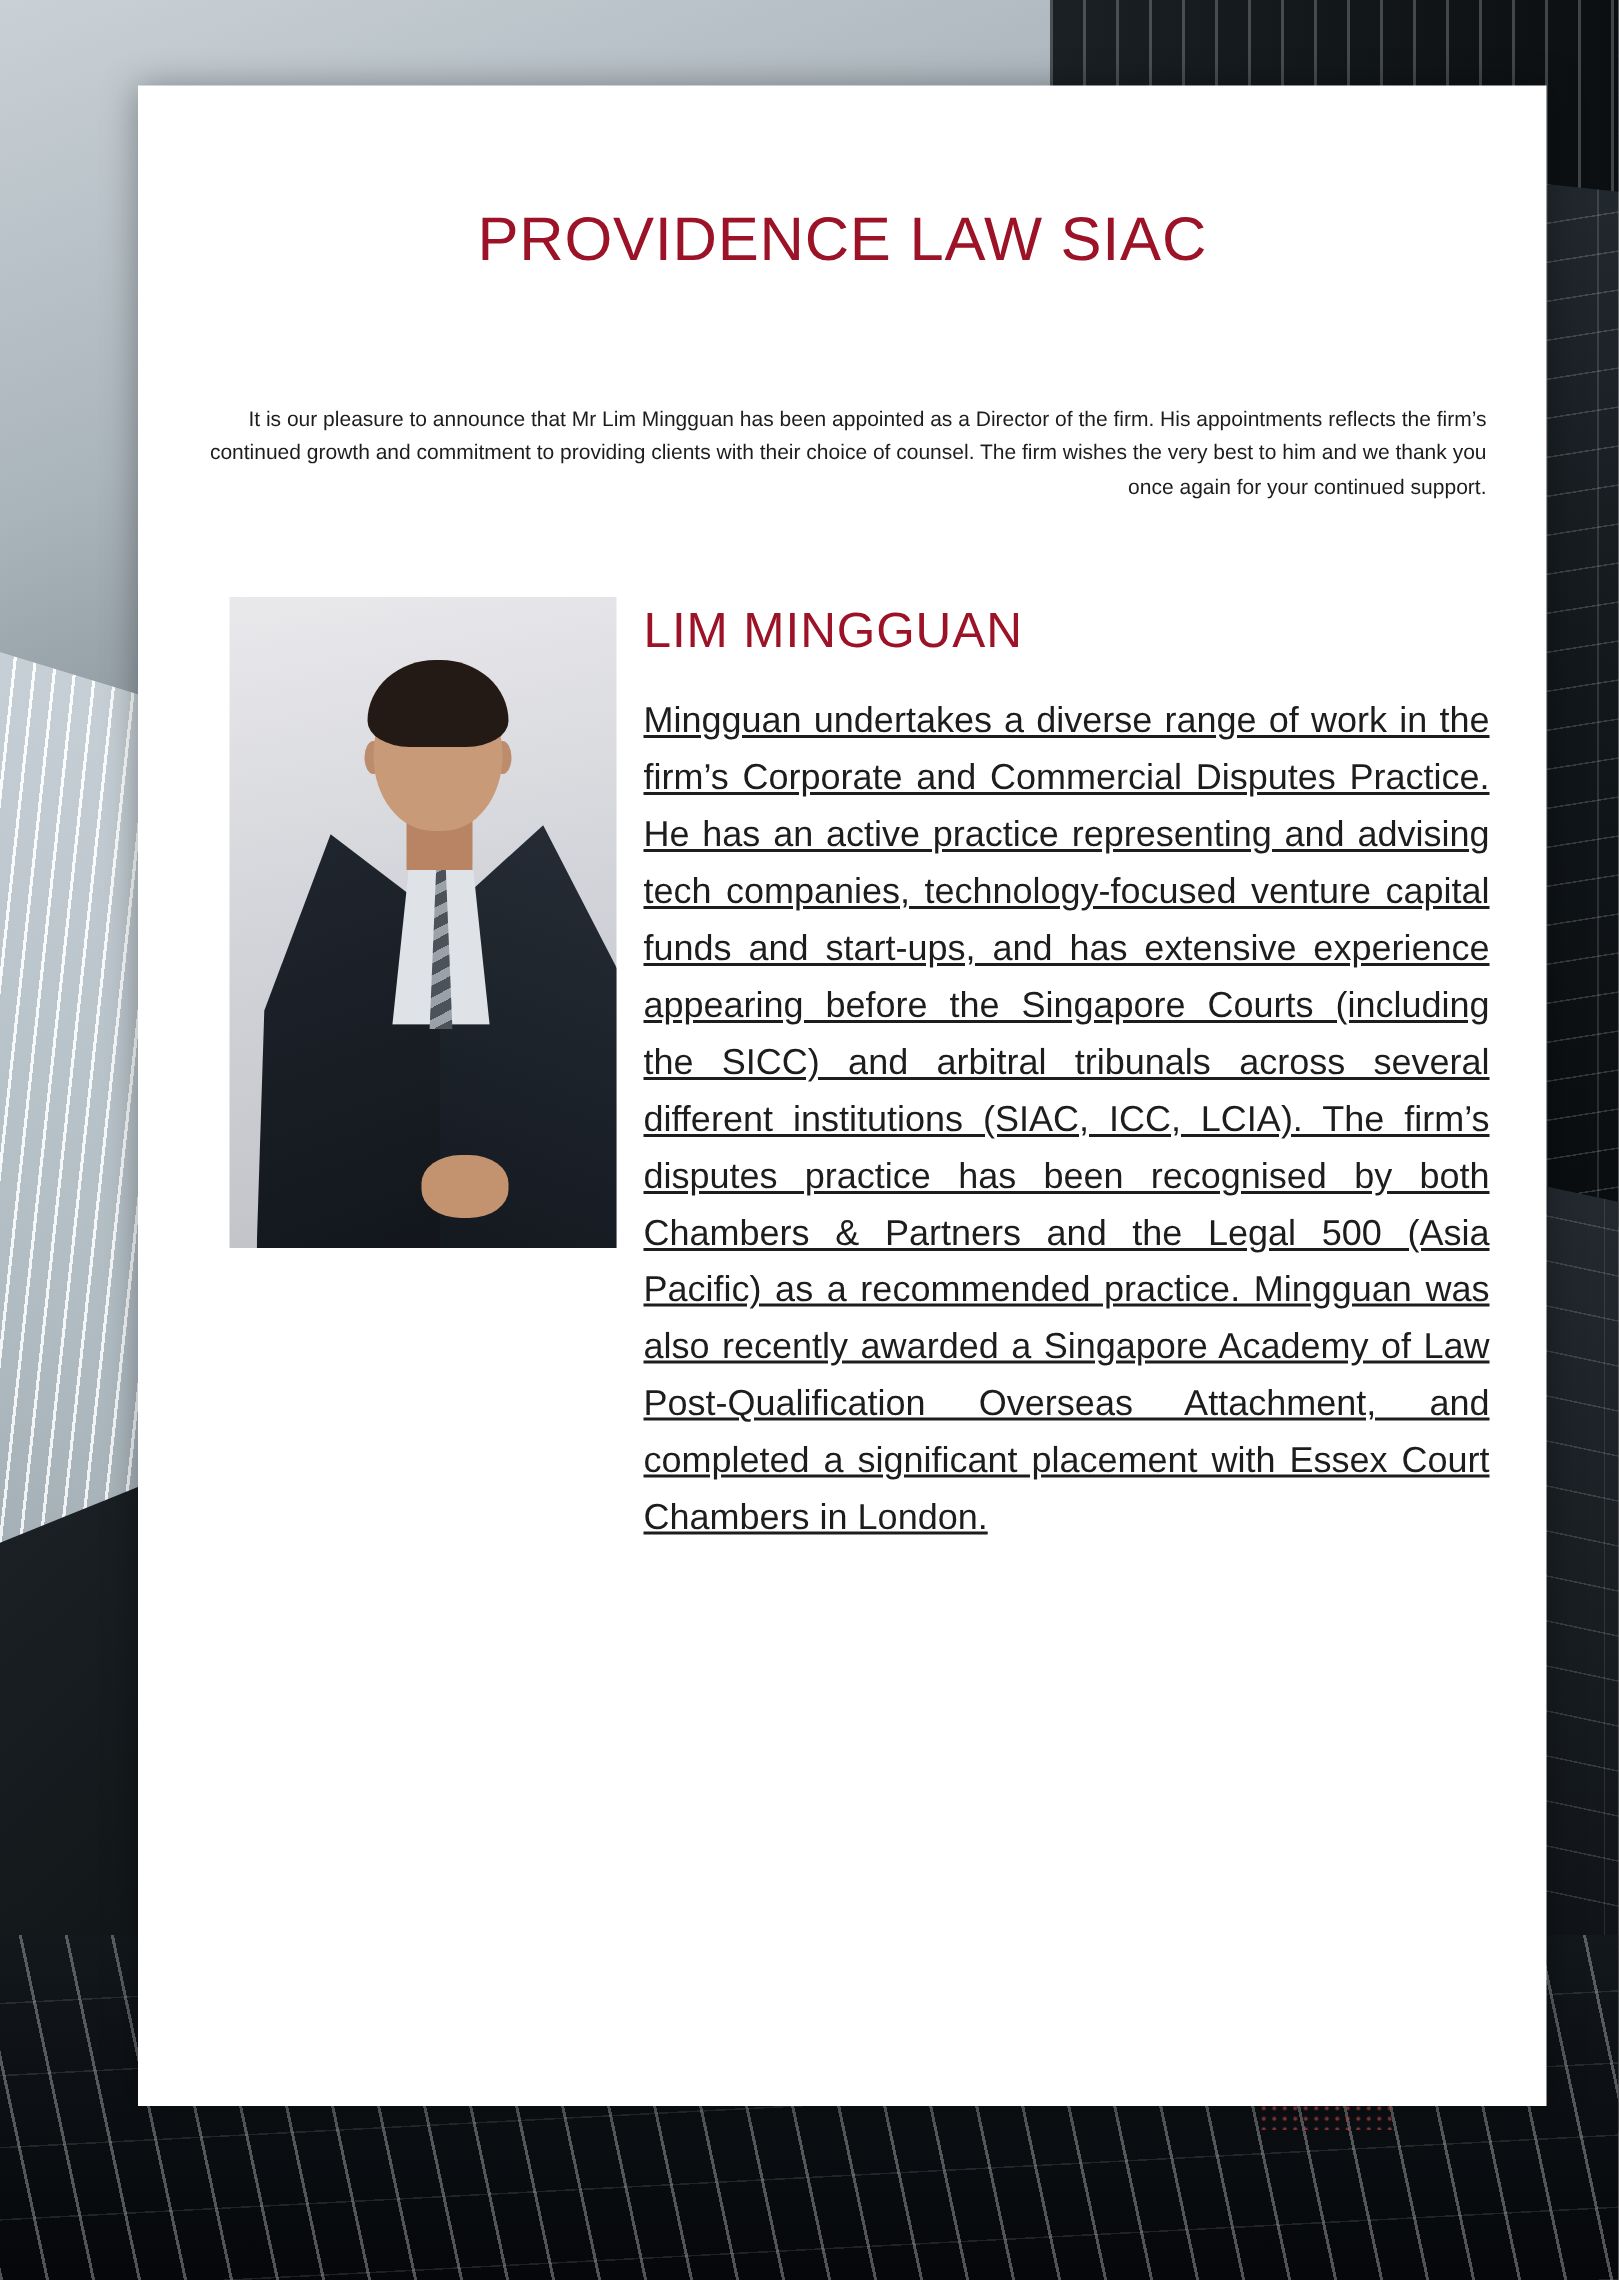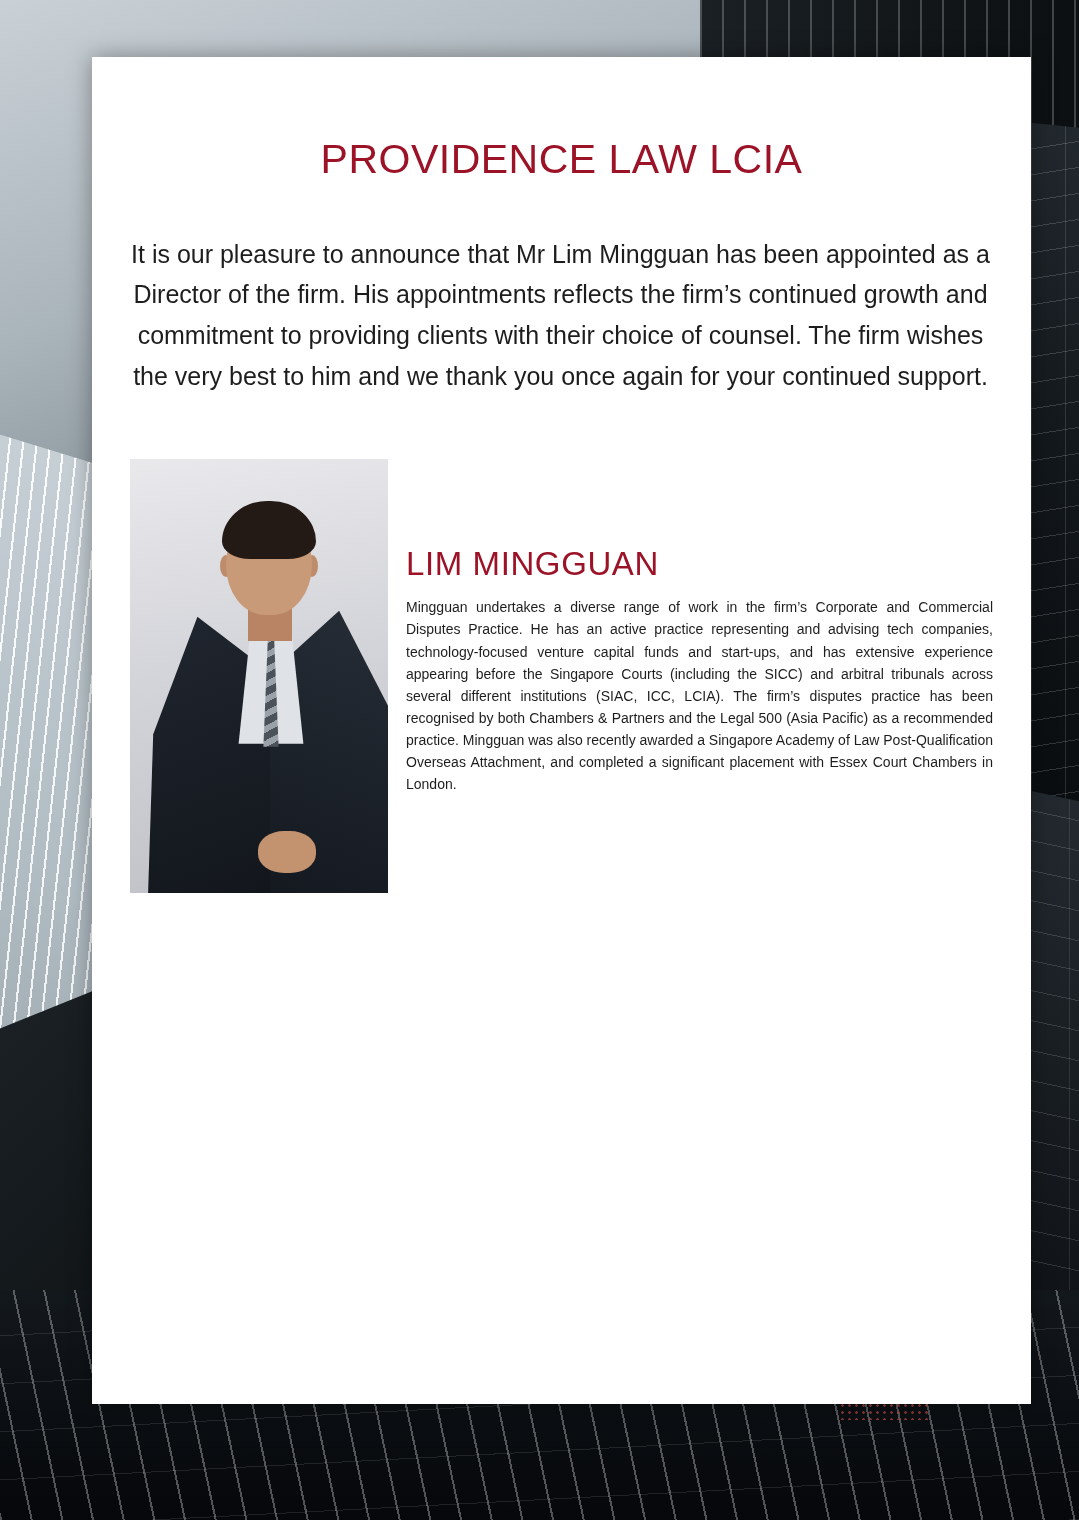--- a/index.html
+++ b/index.html
@@ -135,33 +135,34 @@
     font-size: 41px;
     line-height: 1.48;
     letter-spacing: 0.5px;
   }
   #headline .hl-line {
     display: block;
   }
 
   
   #intro-paragraph {
-    margin-top: 44px;
-    font-size: 25px;
+    margin-top: 78px;
+    font-size: 14px;
     line-height: 1.63;
     color: #1d1d1d;
-    text-align: center;
+    text-align: right;
     padding-right: 2px;
   }
 
   
   #profile-block {
     margin-top: 62px;
     display: flex;
-    align-items: center;
+    align-items: flex-start;
+    margin-left: 23px;
   }
   #profile-photo {
     width: 258px;
     height: 434px;
     flex: 0 0 258px;
     position: relative;
     overflow: hidden;
     background: linear-gradient(170deg, #e9e9ec 0%, #d4d5da 45%, #bfc1c7 100%);
   }
   
@@ -261,46 +262,47 @@
   }
   #profile-name {
     color: #9c1226;
     font-size: 33px;
     font-weight: 400;
     letter-spacing: 0.6px;
     line-height: 1.1;
     margin: 4px 0 7px 0;
   }
   #profile-bio {
-    font-size: 14px;
+    font-size: 24px;
     line-height: 1.58;
     color: #1d1d1d;
     text-align: justify;
     text-justify: inter-word;
+    text-decoration: underline;
   }
 </style>
 </head>
 <body>
 
 <div id="bg-layer">
   <div class="bg-shape" id="bg-left-building"></div>
   <div class="bg-shape" id="bg-left-dark"></div>
   <div class="bg-shape" id="bg-right-tower"></div>
   <div class="bg-shape" id="bg-right-lower"></div>
   <div class="bg-shape" id="bg-top-strip"></div>
   <div class="bg-shape" id="bg-bottom-left"></div>
   <div class="bg-shape" id="bg-bottom"></div>
   <div class="bg-shape" id="bg-dot-cluster"></div>
 </div>
 
 <div id="page-sheet">
   <div class="page-inner">
 
     <h1 id="headline">
-      <span class="hl-line">PROVIDENCE LAW LCIA</span>
+      <span class="hl-line">PROVIDENCE LAW SIAC</span>
     </h1>
 
     <p id="intro-paragraph">It is our pleasure to announce that Mr Lim Mingguan has been appointed as a Director of the firm. His appointments reflects the firm’s continued growth and commitment to providing clients with their choice of counsel.  The firm wishes the very best to him and we thank you once again for your continued support.</p>
 
     <div id="profile-block">
 
       <div id="profile-photo">
         <div class="ph-jacket-l"></div>
         <div class="ph-jacket-r"></div>
         <div class="ph-shirt"></div>

